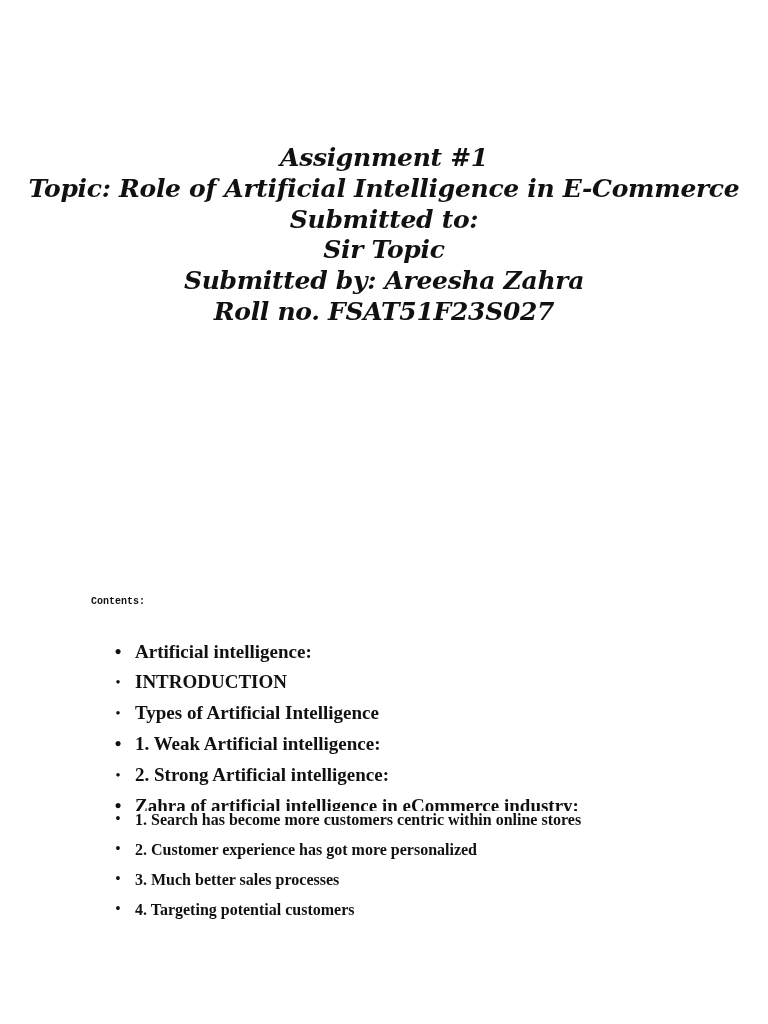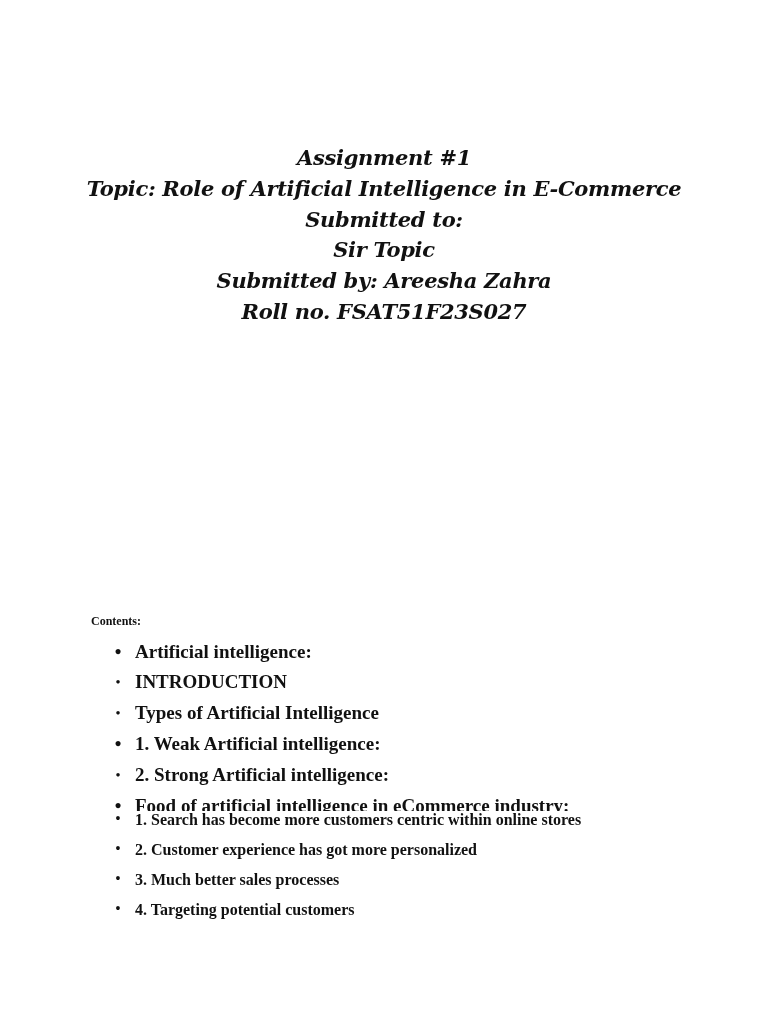--- a/index.html
+++ b/index.html
@@ -1,21 +1,21 @@
 <!DOCTYPE html>
 <html><head>
   <meta charset="utf-8">
   <style>
     html, body { margin: 0; padding: 0; background: #ffffff; }
     body { width: 768px; height: 1024px; position: relative; overflow: hidden; color: #111111; }
     .title-block { position: absolute; top: 143px; left: 0; width: 768px; text-align: center;
-      font-family: "DejaVu Serif", serif; font-style: italic; font-weight: bold; font-size: 21px; }
+      font-family: "DejaVu Serif", serif; font-style: italic; font-weight: bold; font-size: 25px; }
     .title-line { height: 30.8px; line-height: 30.8px; white-space: nowrap; letter-spacing: -0.3px; }
-    .contents-label { position: absolute; top: 614px; left: 91px; font-family: Liberation Serif, serif;
-      font-weight: bold; font-size: 12px; }
+    .contents-label { position: absolute; top: 596px; left: 91px; font-family: Liberation Mono, monospace;
+      font-weight: bold; font-size: 10px; }
     .toc { position: absolute; left: 0; top: 0; width: 768px; font-family: "Liberation Serif", serif; font-weight: bold; }
     .toc-item { position: absolute; left: 113px; white-space: nowrap; }
     .toc-bullet { position: absolute; left: 0; width: 10px; text-align: center; }
     .toc-text { position: absolute; left: 22px; }
     .big .toc-text { font-size: 19px; text-underline-offset: 2px; }
     .big .toc-bullet { font-size: 19px; }
     .big.small-bullet .toc-bullet { font-size: 13px; }
     .plain .toc-text { font-size: 19px; text-decoration: none; }
     .sm .toc-text { font-size: 16px; }
     .sm .toc-bullet { font-size: 14px; }
@@ -51,21 +51,21 @@
   <div class="toc-item big" style="top:733px;">
     <span class="toc-bullet">•</span>
     <span class="toc-text">1. Weak Artificial intelligence:</span>
   </div>
   <div class="toc-item big small-bullet" style="top:764px;">
     <span class="toc-bullet" style="top:3px;">•</span>
     <span class="toc-text">2. Strong Artificial intelligence:</span>
   </div>
   <div class="toc-item plain clip" style="top:795px; width:520px;">
     <span class="toc-bullet" style="font-size:19px;">•</span>
-    <span class="toc-text">Food of artificial intelligence in eCommerce industry:</span>
+    <span class="toc-text">Zahra of artificial intelligence in eCommerce industry:</span>
   </div>
   <div class="toc-item sm" style="top:811px;">
     <span class="toc-bullet">•</span>
     <span class="toc-text">1. Search has become more customers centric within online stores</span>
   </div>
   <div class="toc-item sm" style="top:841px;">
     <span class="toc-bullet">•</span>
     <span class="toc-text">2. Customer experience has got more personalized</span>
   </div>
   <div class="toc-item sm" style="top:871px;">

